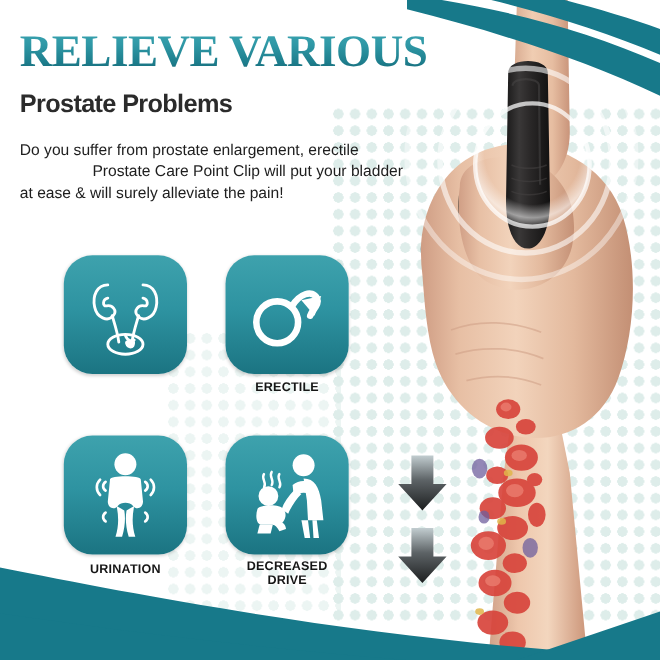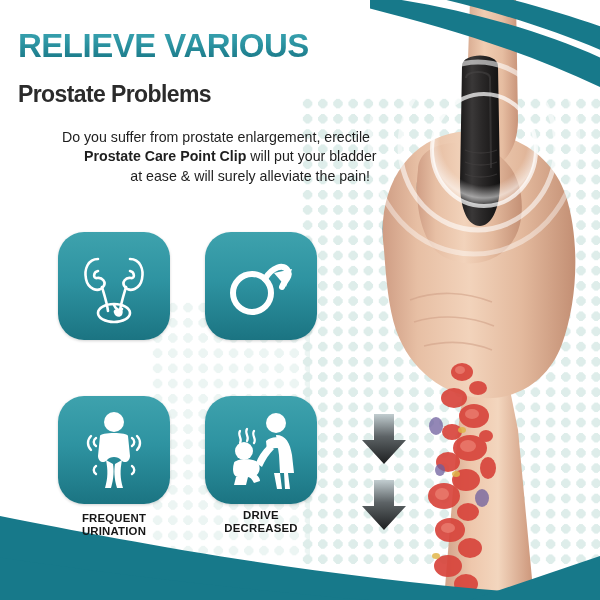--- a/index.html
+++ b/index.html
@@ -23,43 +23,43 @@
 
   
   .swoosh{position:absolute;pointer-events:none;}
   #swoosh-tr{right:0;top:0;width:230px;height:105px;}
   #swoosh-bl{left:0;bottom:0;width:600px;height:120px;}
   #corner-br{position:absolute;right:0;bottom:0;width:130px;height:70px;}
 
   
   #headline{
     position:absolute;left:18px;top:24px;
-    font-size:33px;line-height:44px;
+    font-size:41px;line-height:44px;
     font-weight:bold;letter-spacing:-0.5px;
-    font-family:Liberation Sans, sans-serif;
+    font-family:Liberation Serif, serif;
     background:linear-gradient(180deg,#3fa7b4 0%,#2f98a6 38%,#1d7d8c 75%,#15606e 100%);
     -webkit-background-clip:text;background-clip:text;
     color:transparent;-webkit-text-fill-color:transparent;
     white-space:nowrap;
   }
   #subhead{
     position:absolute;left:18px;top:76px;
     font-size:23px;line-height:36px;
     font-weight:bold;letter-spacing:-0.6px;
     color:#2b2b2b;white-space:nowrap;
   }
 
   
   #bodycopy{
     position:absolute;left:18px;top:128px;width:352px;
-    font-size:14.2px;line-height:19.4px;color:#1e1e1e;text-align:right;
+    font-size:14.2px;line-height:19.4px;color:#1e1e1e;
   }
   #bodycopy .ln{white-space:nowrap;}
   #bodycopy .ind{padding-left:66px;}
-  #bodycopy b{font-weight:bold;}
+  #bodycopy b{font-weight:normal;}
 
   
   .card{
     position:absolute;width:112px;height:108px;border-radius:26px;
     background:linear-gradient(180deg,#3ea2ad 0%,#2e93a1 45%,#1b7482 100%);
     box-shadow:0 1px 3px rgba(0,0,0,.18);
     display:flex;align-items:center;justify-content:center;
   }
   .card svg{display:block;}
   .cardlabel{
@@ -261,20 +261,21 @@
   <div class="card" id="card-2">
     <svg width="70" height="66" viewBox="0 0 70 66">
       <g fill="none" stroke="#ffffff" stroke-width="6" stroke-linecap="round" stroke-linejoin="round">
         <circle cx="26" cy="40" r="19"></circle>
         <path d="M39 26 C46 14 58 10 62 18 C65 24 58 28 56 34"></path>
       </g>
       <path d="M48 20 L66 16 L60 34 Z" fill="#ffffff"></path>
     </svg>
   </div>
   <div class="cardlabel" id="label-2">
+    <div>ERECTILE</div>
   </div>
 
   <div class="card" id="card-3">
     <svg width="68" height="80" viewBox="0 0 68 80">
       <g fill="#ffffff">
         <circle cx="34" cy="12" r="10"></circle>
         <path d="M20 26 C20 22 48 22 48 26 L50 46 C50 52 44 54 41 50
                  C38 46 30 46 27 50 C24 54 18 52 18 46 Z"></path>
         <path d="M26 50 C28 60 28 68 25 78 L31 78 C34 68 34 60 33 54 Z"></path>
         <path d="M42 50 C40 60 40 68 43 78 L37 78 C34 68 34 60 35 54 Z"></path>
@@ -283,21 +284,20 @@
         <path d="M16 28 C13 30 13 34 16 36"></path>
         <path d="M11 26 C7 30 7 36 11 40"></path>
         <path d="M52 28 C55 30 55 34 52 36"></path>
         <path d="M57 26 C61 30 61 36 57 40"></path>
         <path d="M16 56 C13 58 13 62 16 64"></path>
         <path d="M52 56 C55 58 55 62 52 64"></path>
       </g>
     </svg>
   </div>
   <div class="cardlabel" id="label-3">
-    <div>FREQUENT</div>
     <div>URINATION</div>
   </div>
 
   <div class="card" id="card-4">
     <svg width="78" height="78" viewBox="0 0 78 78">
       <g fill="#ffffff">
 
         <circle cx="54" cy="12" r="10"></circle>
         <path d="M54 24 C64 24 68 32 70 44 L72 62 L58 62 L57 44 Z"></path>
         <path d="M44 30 C50 25 58 25 62 30 L64 40 C58 36 50 36 45 40 Z"></path>
@@ -312,17 +312,17 @@
         <path d="M28 62 C34 62 38 66 38 70 L32 72 C30 68 28 66 26 66 Z"></path>
       </g>
       <g stroke="#ffffff" stroke-width="2.2" fill="none" stroke-linecap="round">
         <path d="M18 20 C15 24 21 28 18 32"></path>
         <path d="M25 18 C22 22 28 26 25 30"></path>
         <path d="M32 20 C29 24 35 28 32 32"></path>
       </g>
     </svg>
   </div>
   <div class="cardlabel" id="label-4">
+    <div>DECREASED</div>
     <div>DRIVE</div>
-    <div>DECREASED</div>
   </div>
 
 </div>
 
 </body></html>

